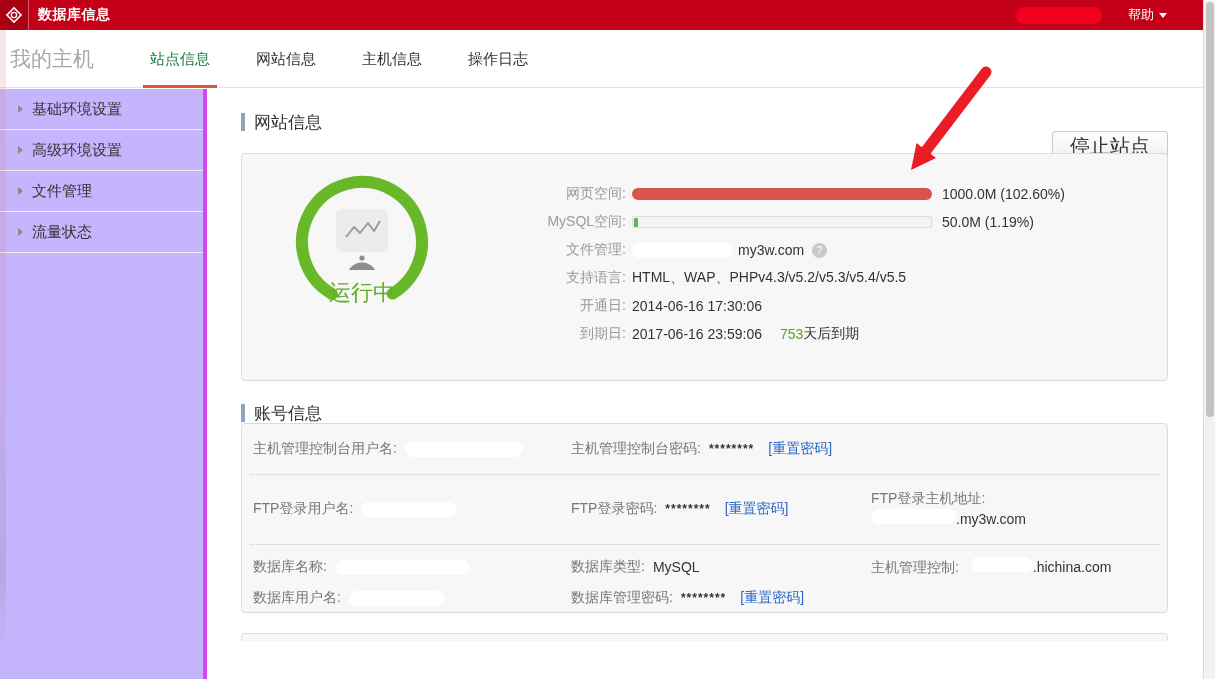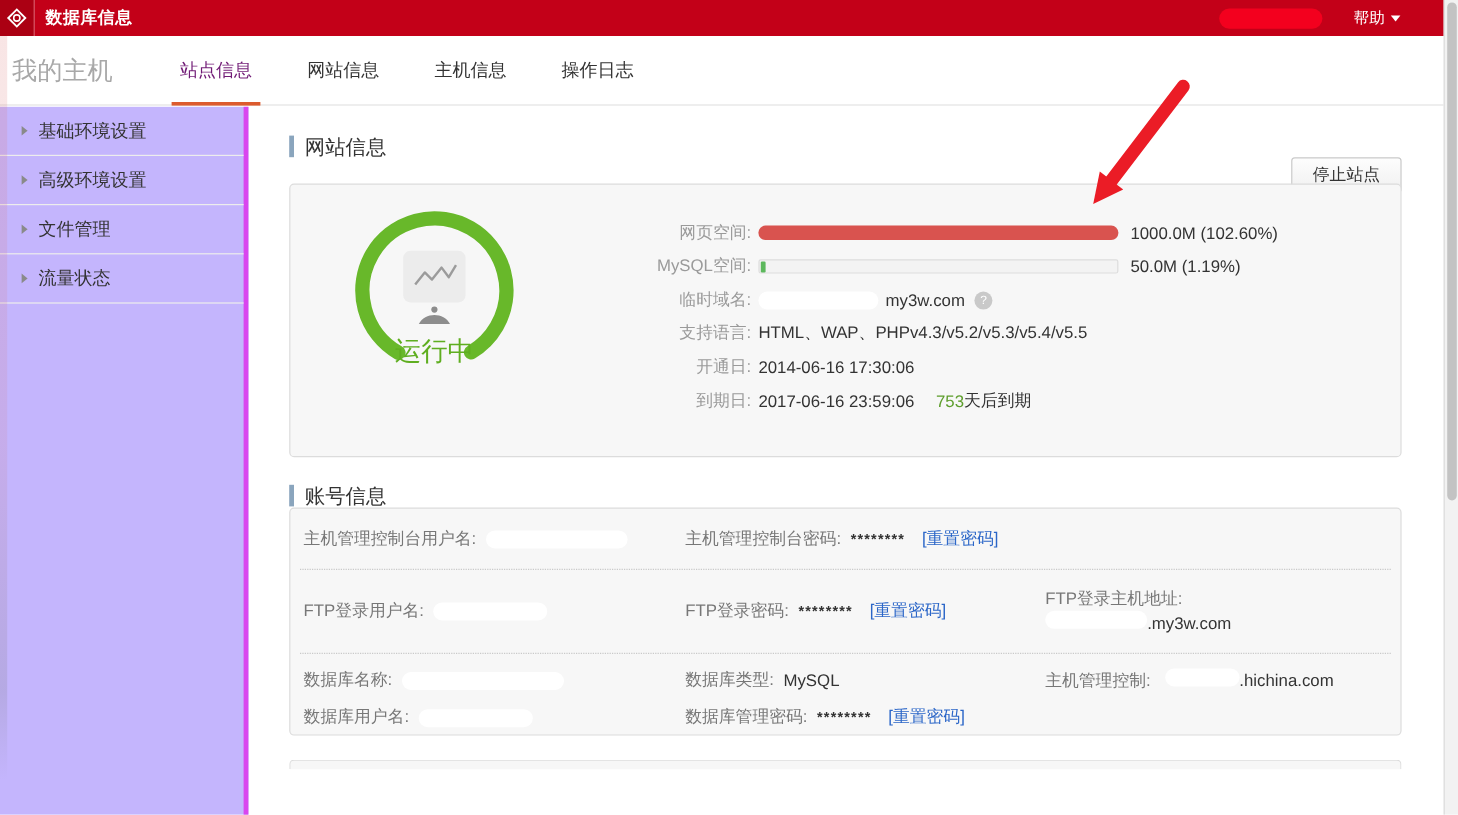--- a/index.html
+++ b/index.html
@@ -17,41 +17,41 @@
   .header-right { position:absolute; right:48px; top:0; height:30px; display:flex; align-items:center; gap:26px; }
   .user-redact { width:86px; height:17px; border-radius:9px; background:#f3001e; }
   .help-menu { color:#fff; font-size:13px; display:flex; align-items:center; gap:5px; cursor:pointer; }
   .caret-down { width:0; height:0; border-left:4px solid transparent; border-right:4px solid transparent; border-top:5px solid #fff; }
 
   
   .tabbar { position:absolute; top:30px; left:0; width:1203px; height:58px; background:#fff; border-bottom:1px solid #e3e3e3; display:flex; align-items:center; }
   .context-title { font-size:21px; color:#a8a8a8; margin-left:10px; }
   .tabs { display:flex; gap:46px; margin-left:56px; height:58px; }
   .tab { font-size:15px; color:#333; line-height:58px; position:relative; cursor:pointer; }
-  .tab.active { color:#701a75; }
+  .tab.active { color:#15803d; }
   .tab.active::after { content:""; position:absolute; left:-7px; right:-7px; bottom:0; height:3px; background:#dc5b2e; }
 
   
   .sidebar { position:absolute; top:89px; left:0; width:207px; bottom:0; background:#c4b5fd; border-right:4px solid #d946ef; }
   .side-item { height:41px; display:flex; align-items:center; padding-left:18px; gap:9px; font-size:15px; color:#333; border-bottom:1px solid #ededed; cursor:pointer; }
   .tri-right { width:0; height:0; border-top:4px solid transparent; border-bottom:4px solid transparent; border-left:5px solid #8a8a8a; }
 
   
   .edge-artifact { position:absolute; left:0; top:30px; width:6px; height:620px; pointer-events:none;
     background:linear-gradient(to bottom, rgba(220,120,120,.35), rgba(210,120,120,.25) 55%, rgba(120,120,120,.35) 88%, rgba(160,160,160,0)); opacity:.55; }
 
   
   .main { position:absolute; top:89px; left:208px; right:12px; bottom:0; background:#fff; }
   .main-inner { position:relative; margin-left:33px; width:927px; }
 
   .section-title { display:flex; align-items:center; gap:9px; margin-top:23px; height:20px; }
   .section-title .vbar { width:4px; height:18px; background:#8aa5bd; }
   .section-title .txt { font-size:17px; color:#333; }
 
-  .stop-btn { position:absolute; top:19px; right:0; height:30px; padding:0 17px; font-size:14px; color:#333;
+  .stop-btn { position:absolute; top:19px; right:0; height:30px; padding:0 17px; font-size:20px; color:#333;
     background:linear-gradient(#fdfdfd,#f0f0f0); border:1px solid #c9c9c9; border-radius:3px; cursor:pointer;
     font-family:inherit; }
 
   .panel { background:#f7f7f7; border:1px solid #dcdcdc; border-radius:4px; width:927px; position:relative; }
   .panel-site { margin-top:21px; height:228px; }
   .panel-account { margin-top:0; height:190px; }
   .panel-bottom-strip { margin-top:20px; height:8px; border-bottom:none; border-radius:4px 4px 0 0; }
 
   
   .status-block { position:absolute; left:50px; top:18px; width:140px; height:150px; }
@@ -188,21 +188,21 @@
         <div class="site-row">
           <span class="lbl">MySQL空间:</span>
           <span class="val-wrap">
             <span class="bar-track gray">
               <span class="bar-fill-green" style="width: 1.19%;"></span>
             </span>
             <span class="bar-value">50.0M (1.19%)</span>
           </span>
         </div>
         <div class="site-row">
-          <span class="lbl">临时域名:</span>
+          <span class="lbl">文件管理:</span>
           <span class="val-wrap">
             <span class="redact-blob blob-domain"></span>
             <span class="site-val">my3w.com</span>
             <span class="help-circle">?</span>
           </span>
         </div>
         <div class="site-row">
           <span class="lbl">支持语言:</span>
           <span class="val-wrap">
               <span class="site-val">HTML、WAP、PHPv4.3/v5.2/v5.3/v5.4/v5.5</span>

